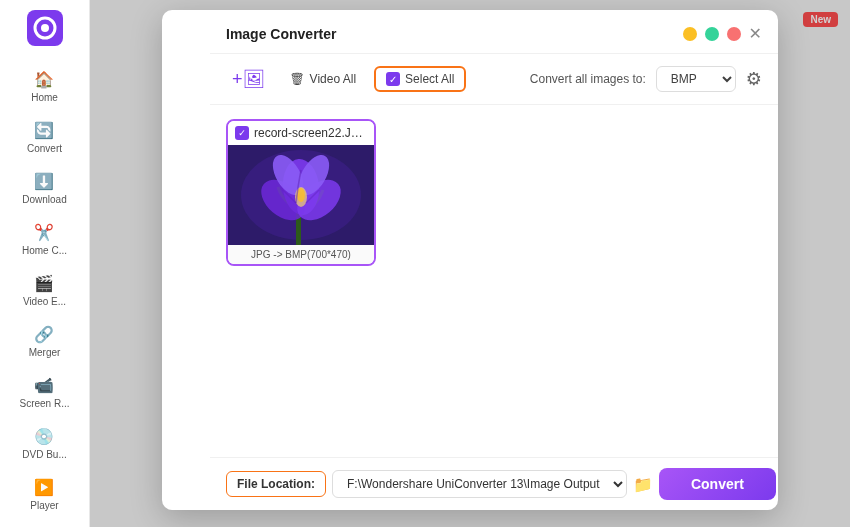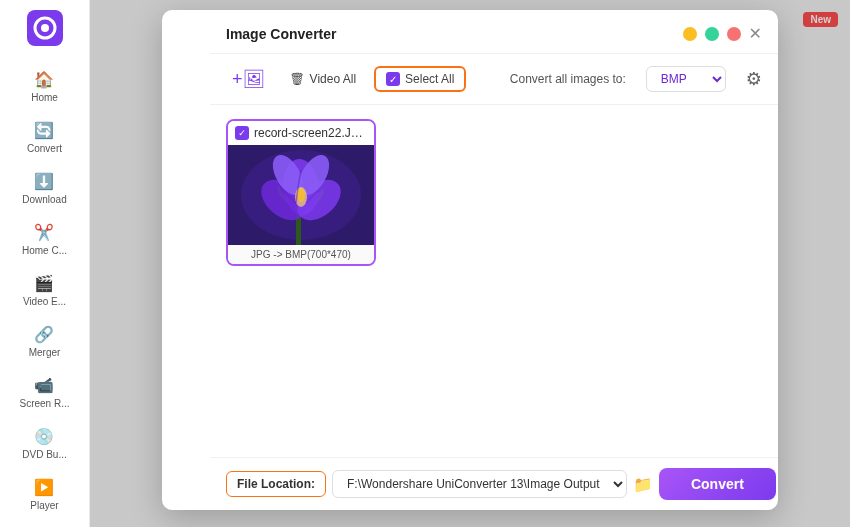--- a/index.html
+++ b/index.html
@@ -131,29 +131,29 @@
       background: #7c3aed;
       border-radius: 3px;
       display: flex; align-items: center; justify-content: center;
       color: #fff; font-size: 10px;
     }
 
     .toolbar-right {
       margin-left: auto;
       display: flex;
       align-items: center;
-      gap: 20px;
+      gap: 10px;
     }
     .convert-all-label { font-size: 12px; color: #555; }
     .format-select {
       border: 1px solid #ddd;
       border-radius: 6px;
       padding: 4px 10px;
       font-size: 12px;
-      color: #6d28d9;
+      color: #404040;
       background: #fff;
       cursor: pointer;
       min-width: 80px;
     }
     .settings-btn {
       background: none; border: none; cursor: pointer;
       font-size: 18px; color: #666;
     }
 
     

